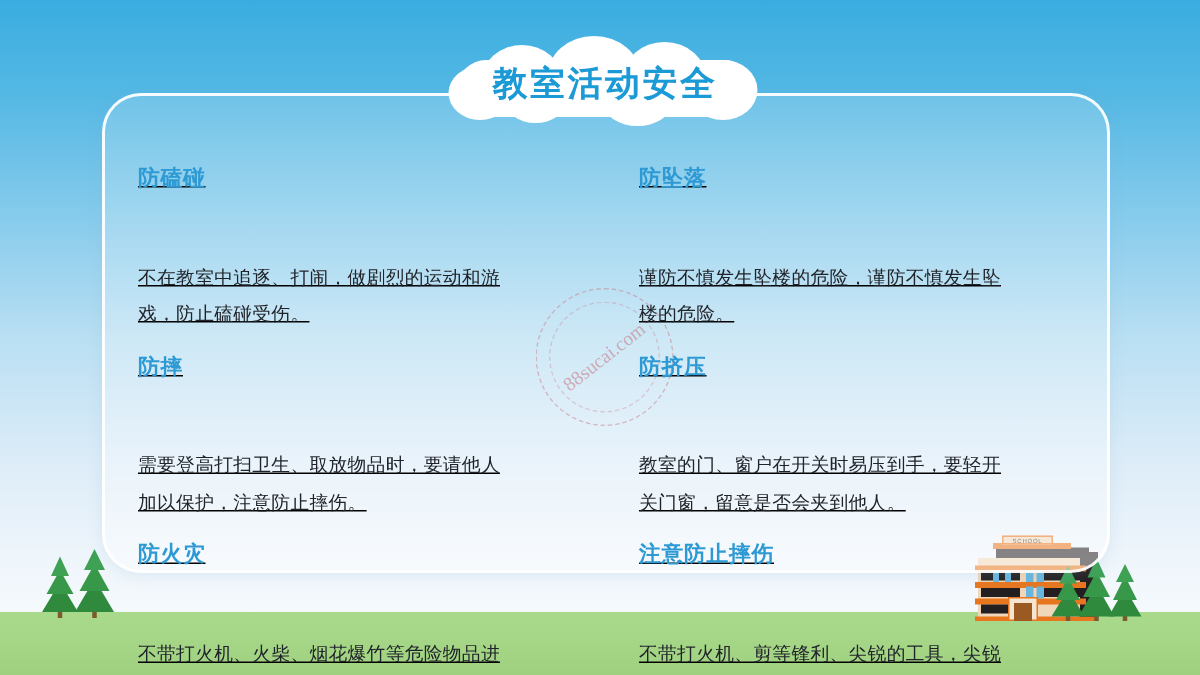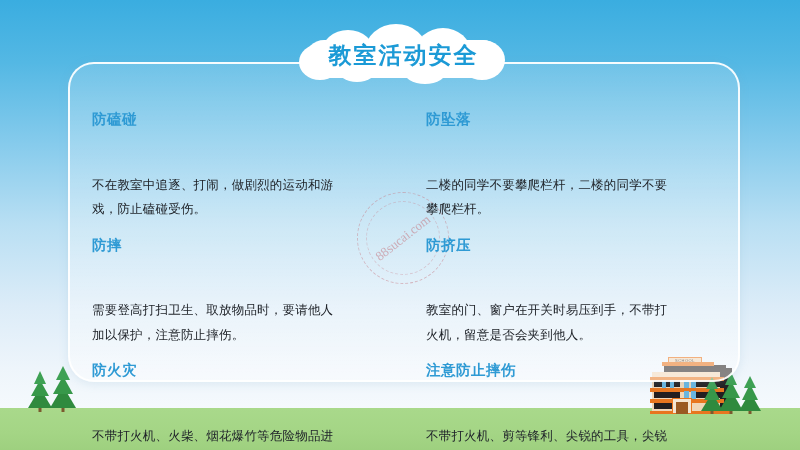--- a/index.html
+++ b/index.html
@@ -184,21 +184,21 @@
     padding: 0 16px 0 24px;
   }
   .column {
     flex: 1 1 50%;
     display: flex;
     flex-direction: column;
   }
   .column.left { padding-right: 20px; }
   .column.right { padding-left: 16px; }
 
-  .section { margin-bottom: 14px; }
+  .section { margin-bottom: 14px; text-decoration: underline; }
   .section:last-child { margin-bottom: 0; }
 
   .sec-head {
     font-size: 14.5px;
     font-weight: bold;
     color: #2e9ad4;
     line-height: 1.3;
     margin-bottom: 6px;
     letter-spacing: 0.5px;
   }
@@ -317,25 +317,25 @@
       </div>
       <div class="section">
         <div class="sec-head">防火灾</div>
         <div class="sec-body">不带打火机、火柴、烟花爆竹等危险物品进校园，杜绝玩火行为。</div>
       </div>
     </div>
 
     <div class="column right">
       <div class="section">
         <div class="sec-head">防坠落</div>
-        <div class="sec-body">二楼的同学不要攀爬栏杆，二楼的同学不要攀爬栏杆。</div>
+        <div class="sec-body">谨防不慎发生坠楼的危险，谨防不慎发生坠楼的危险。</div>
       </div>
       <div class="section">
         <div class="sec-head">防挤压</div>
-        <div class="sec-body">教室的门、窗户在开关时易压到手，不带打火机，留意是否会夹到他人。</div>
+        <div class="sec-body">教室的门、窗户在开关时易压到手，要轻开关门窗，留意是否会夹到他人。</div>
       </div>
       <div class="section">
         <div class="sec-head">注意防止摔伤</div>
         <div class="sec-body">不带打火机、剪等锋利、尖锐的工具，尖锐文具不能随意放在桌子椅子上。</div>
       </div>
     </div>
 
   </div>
 
 </div>

